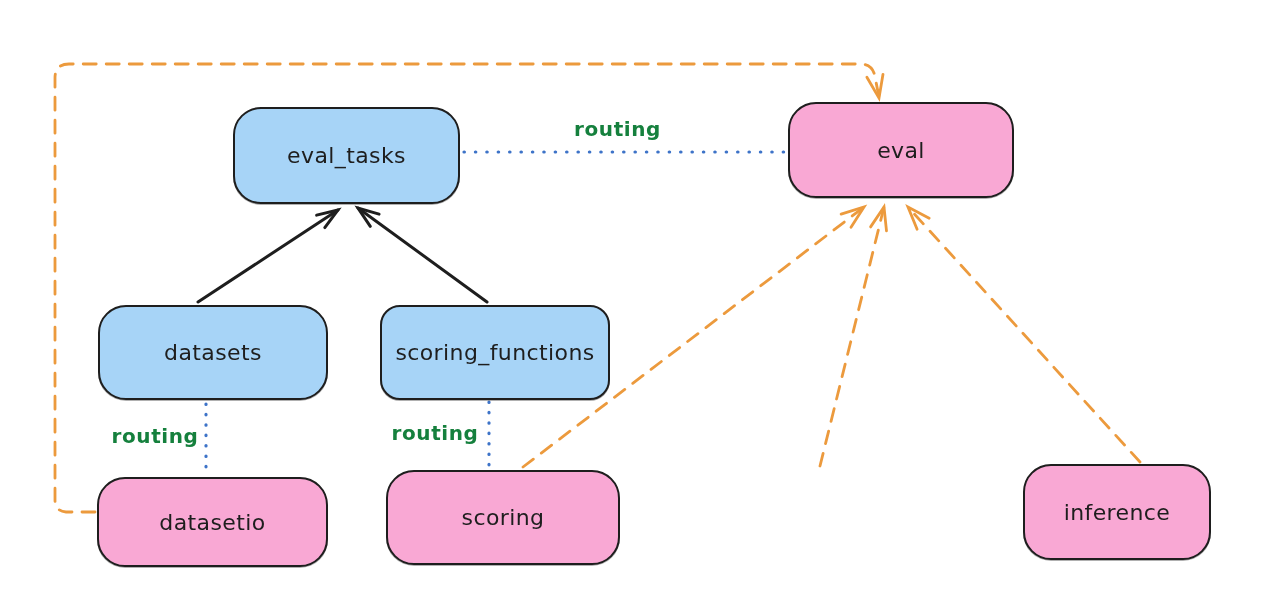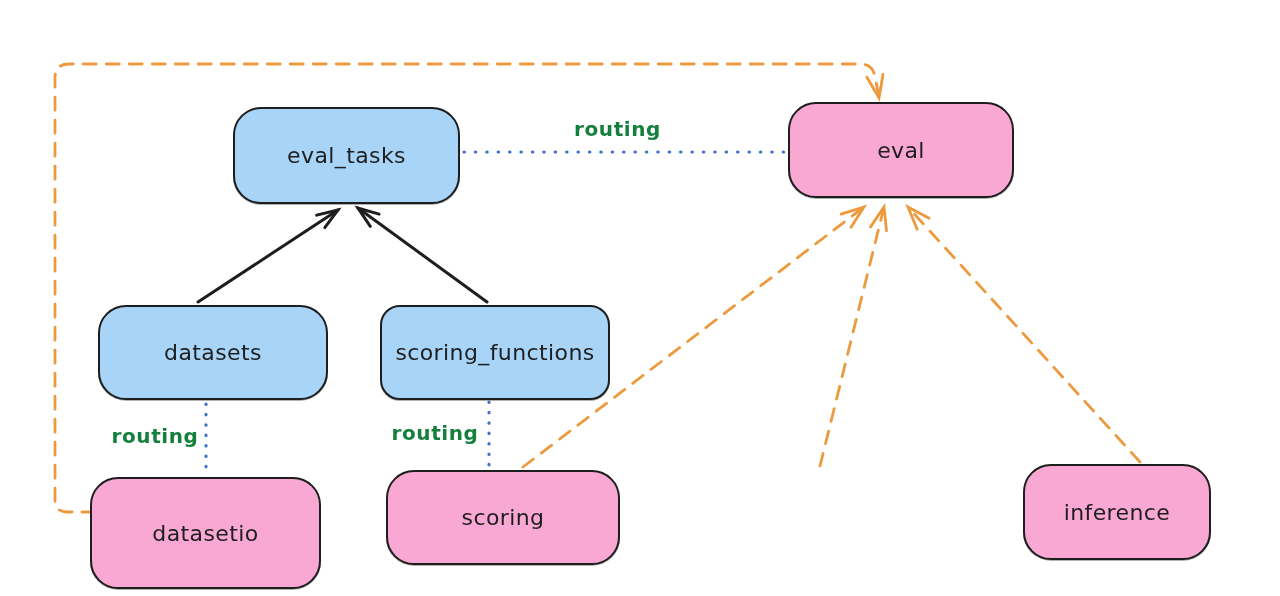--- a/index.html
+++ b/index.html
@@ -81,21 +81,21 @@
   </div>
 
   <div class="node blue" style="left:98px; top:305px; width:230px; height:95px;">
     <span>datasets</span>
   </div>
 
   <div class="node blue" style="left:380px; top:305px; width:230px; height:95px;border-radius:20px;">
     <span>scoring_functions</span>
   </div>
 
-  <div class="node green" style="left:90px; top:477px; width:231px; height:112px;">
+  <div class="node green" style="left:97px; top:477px; width:231px; height:90px;">
     <span>datasetio</span>
   </div>
 
   <div class="node green" style="left:386px; top:470px; width:234px; height:95px;">
     <span>scoring</span>
   </div>
 
 
   <div class="node green" style="left:1023px; top:464px; width:188px; height:96px;">
     <span>inference</span>

